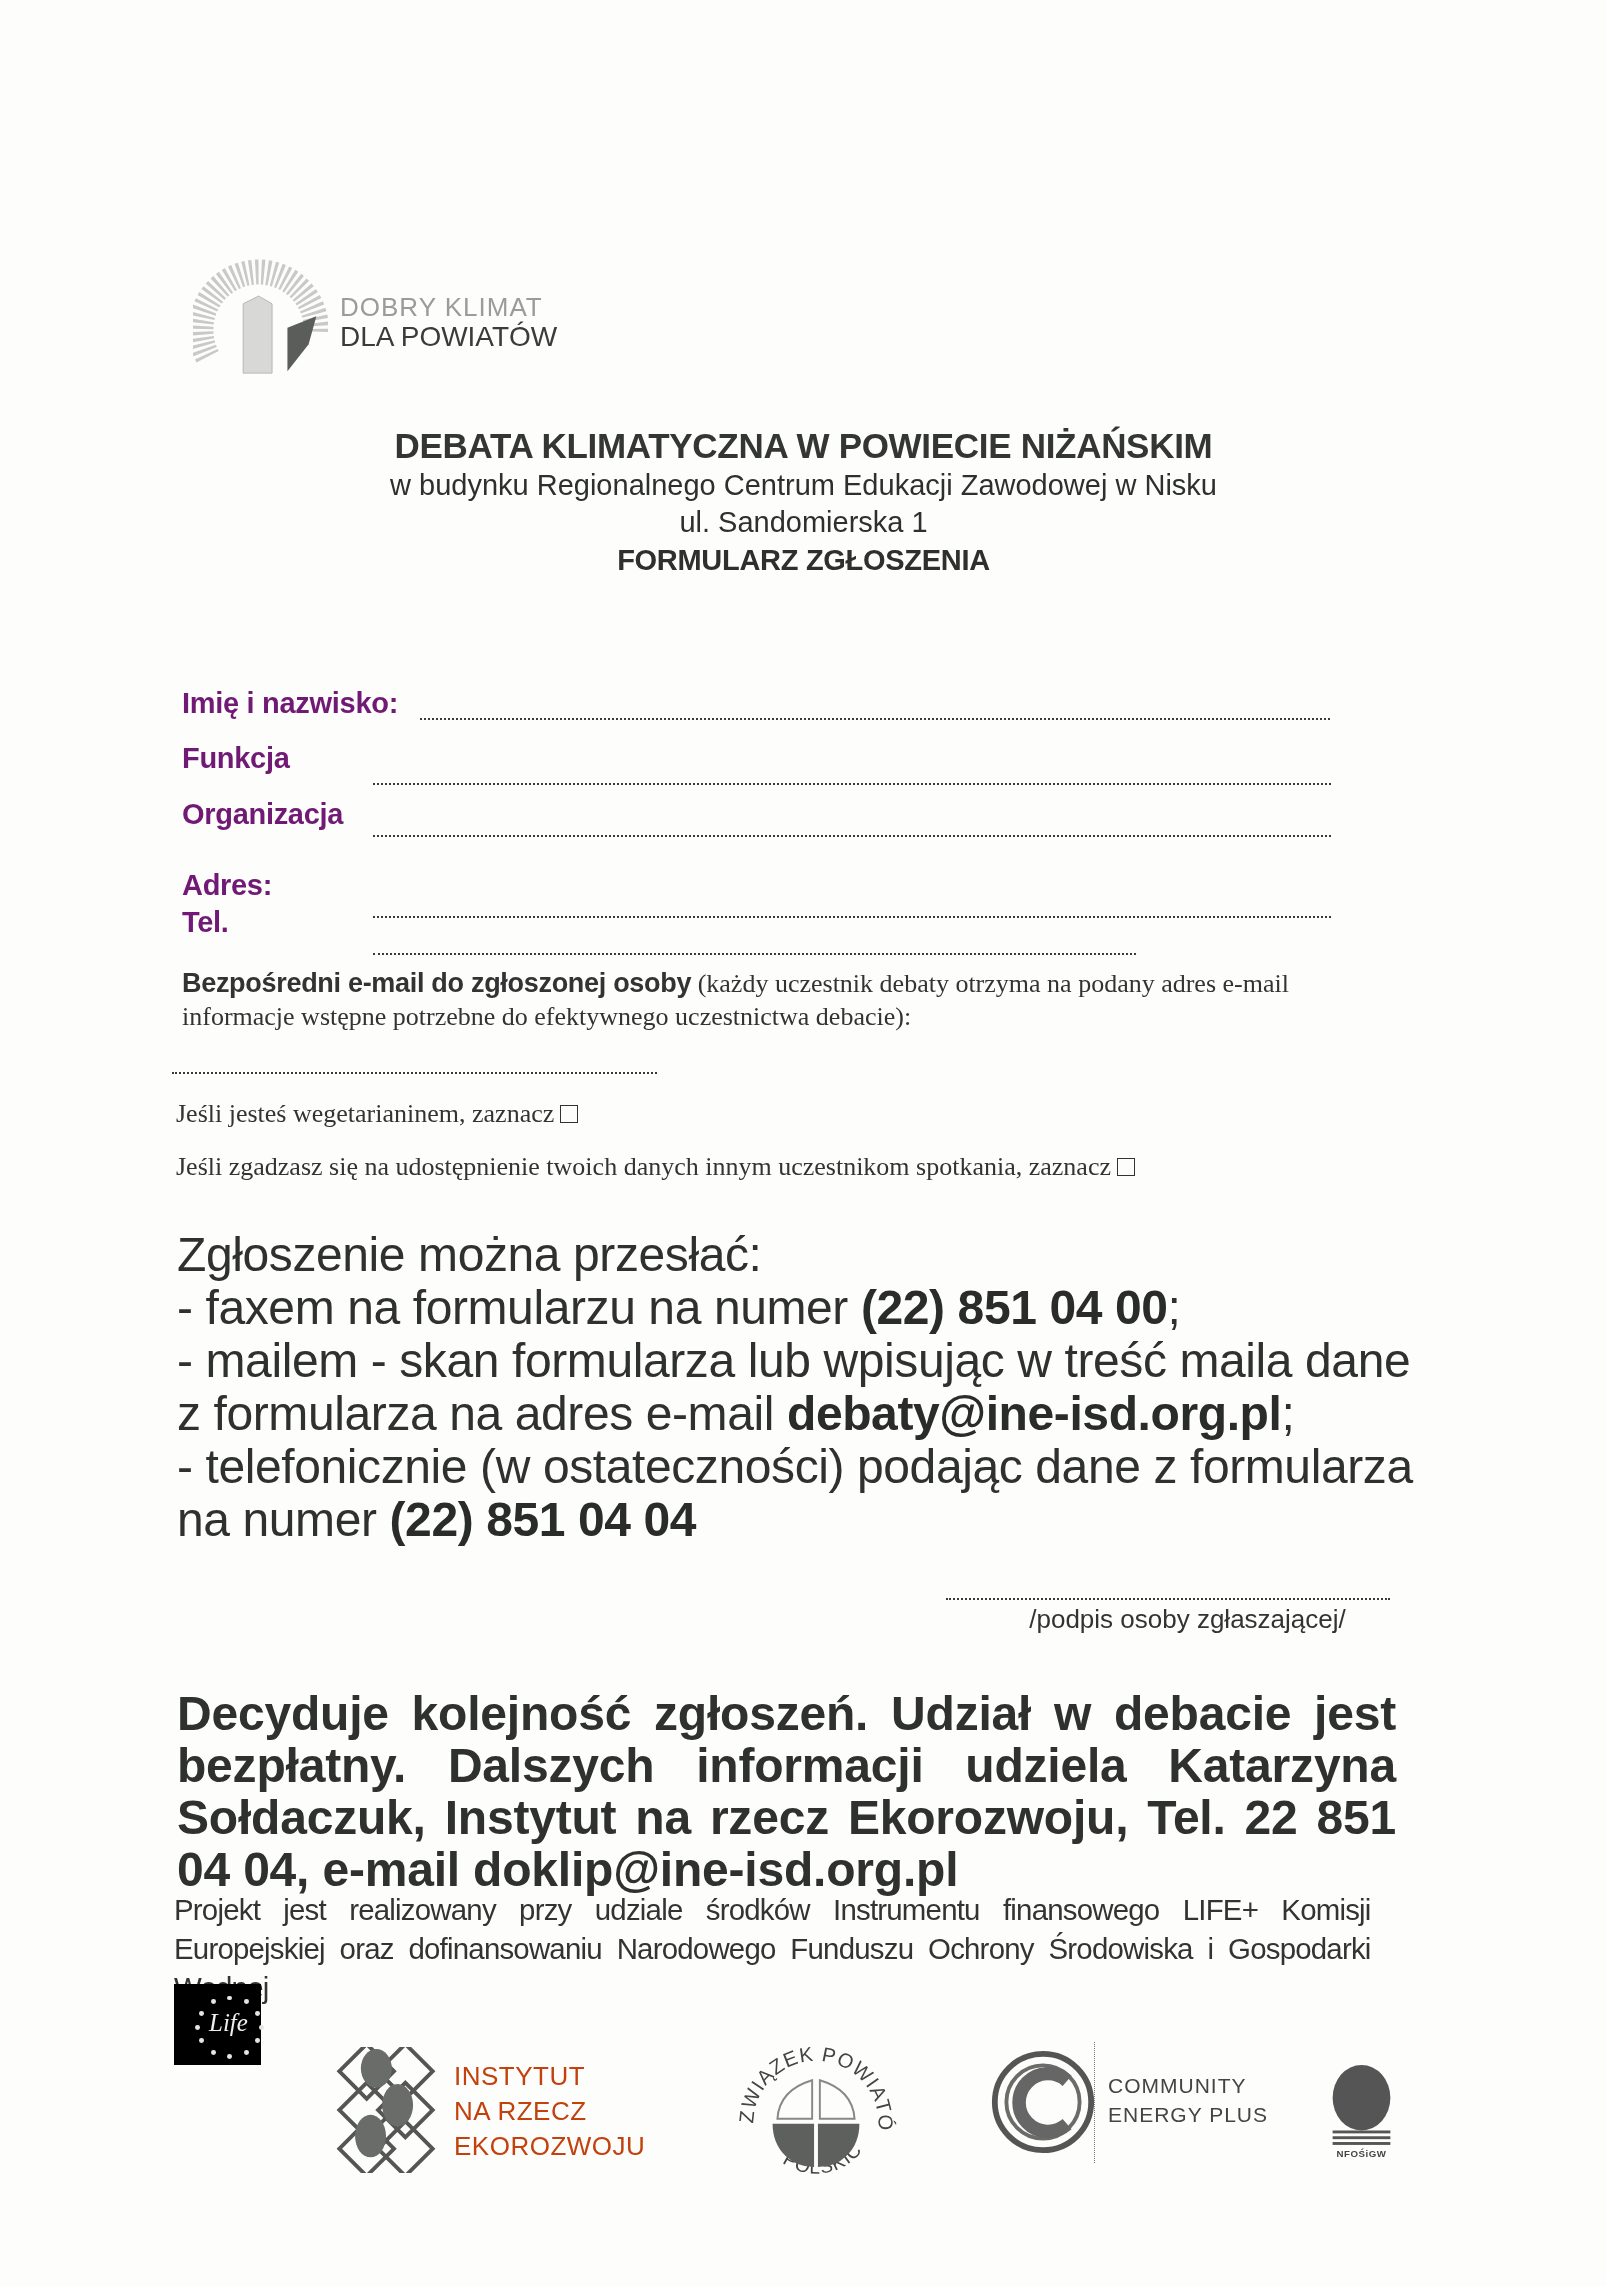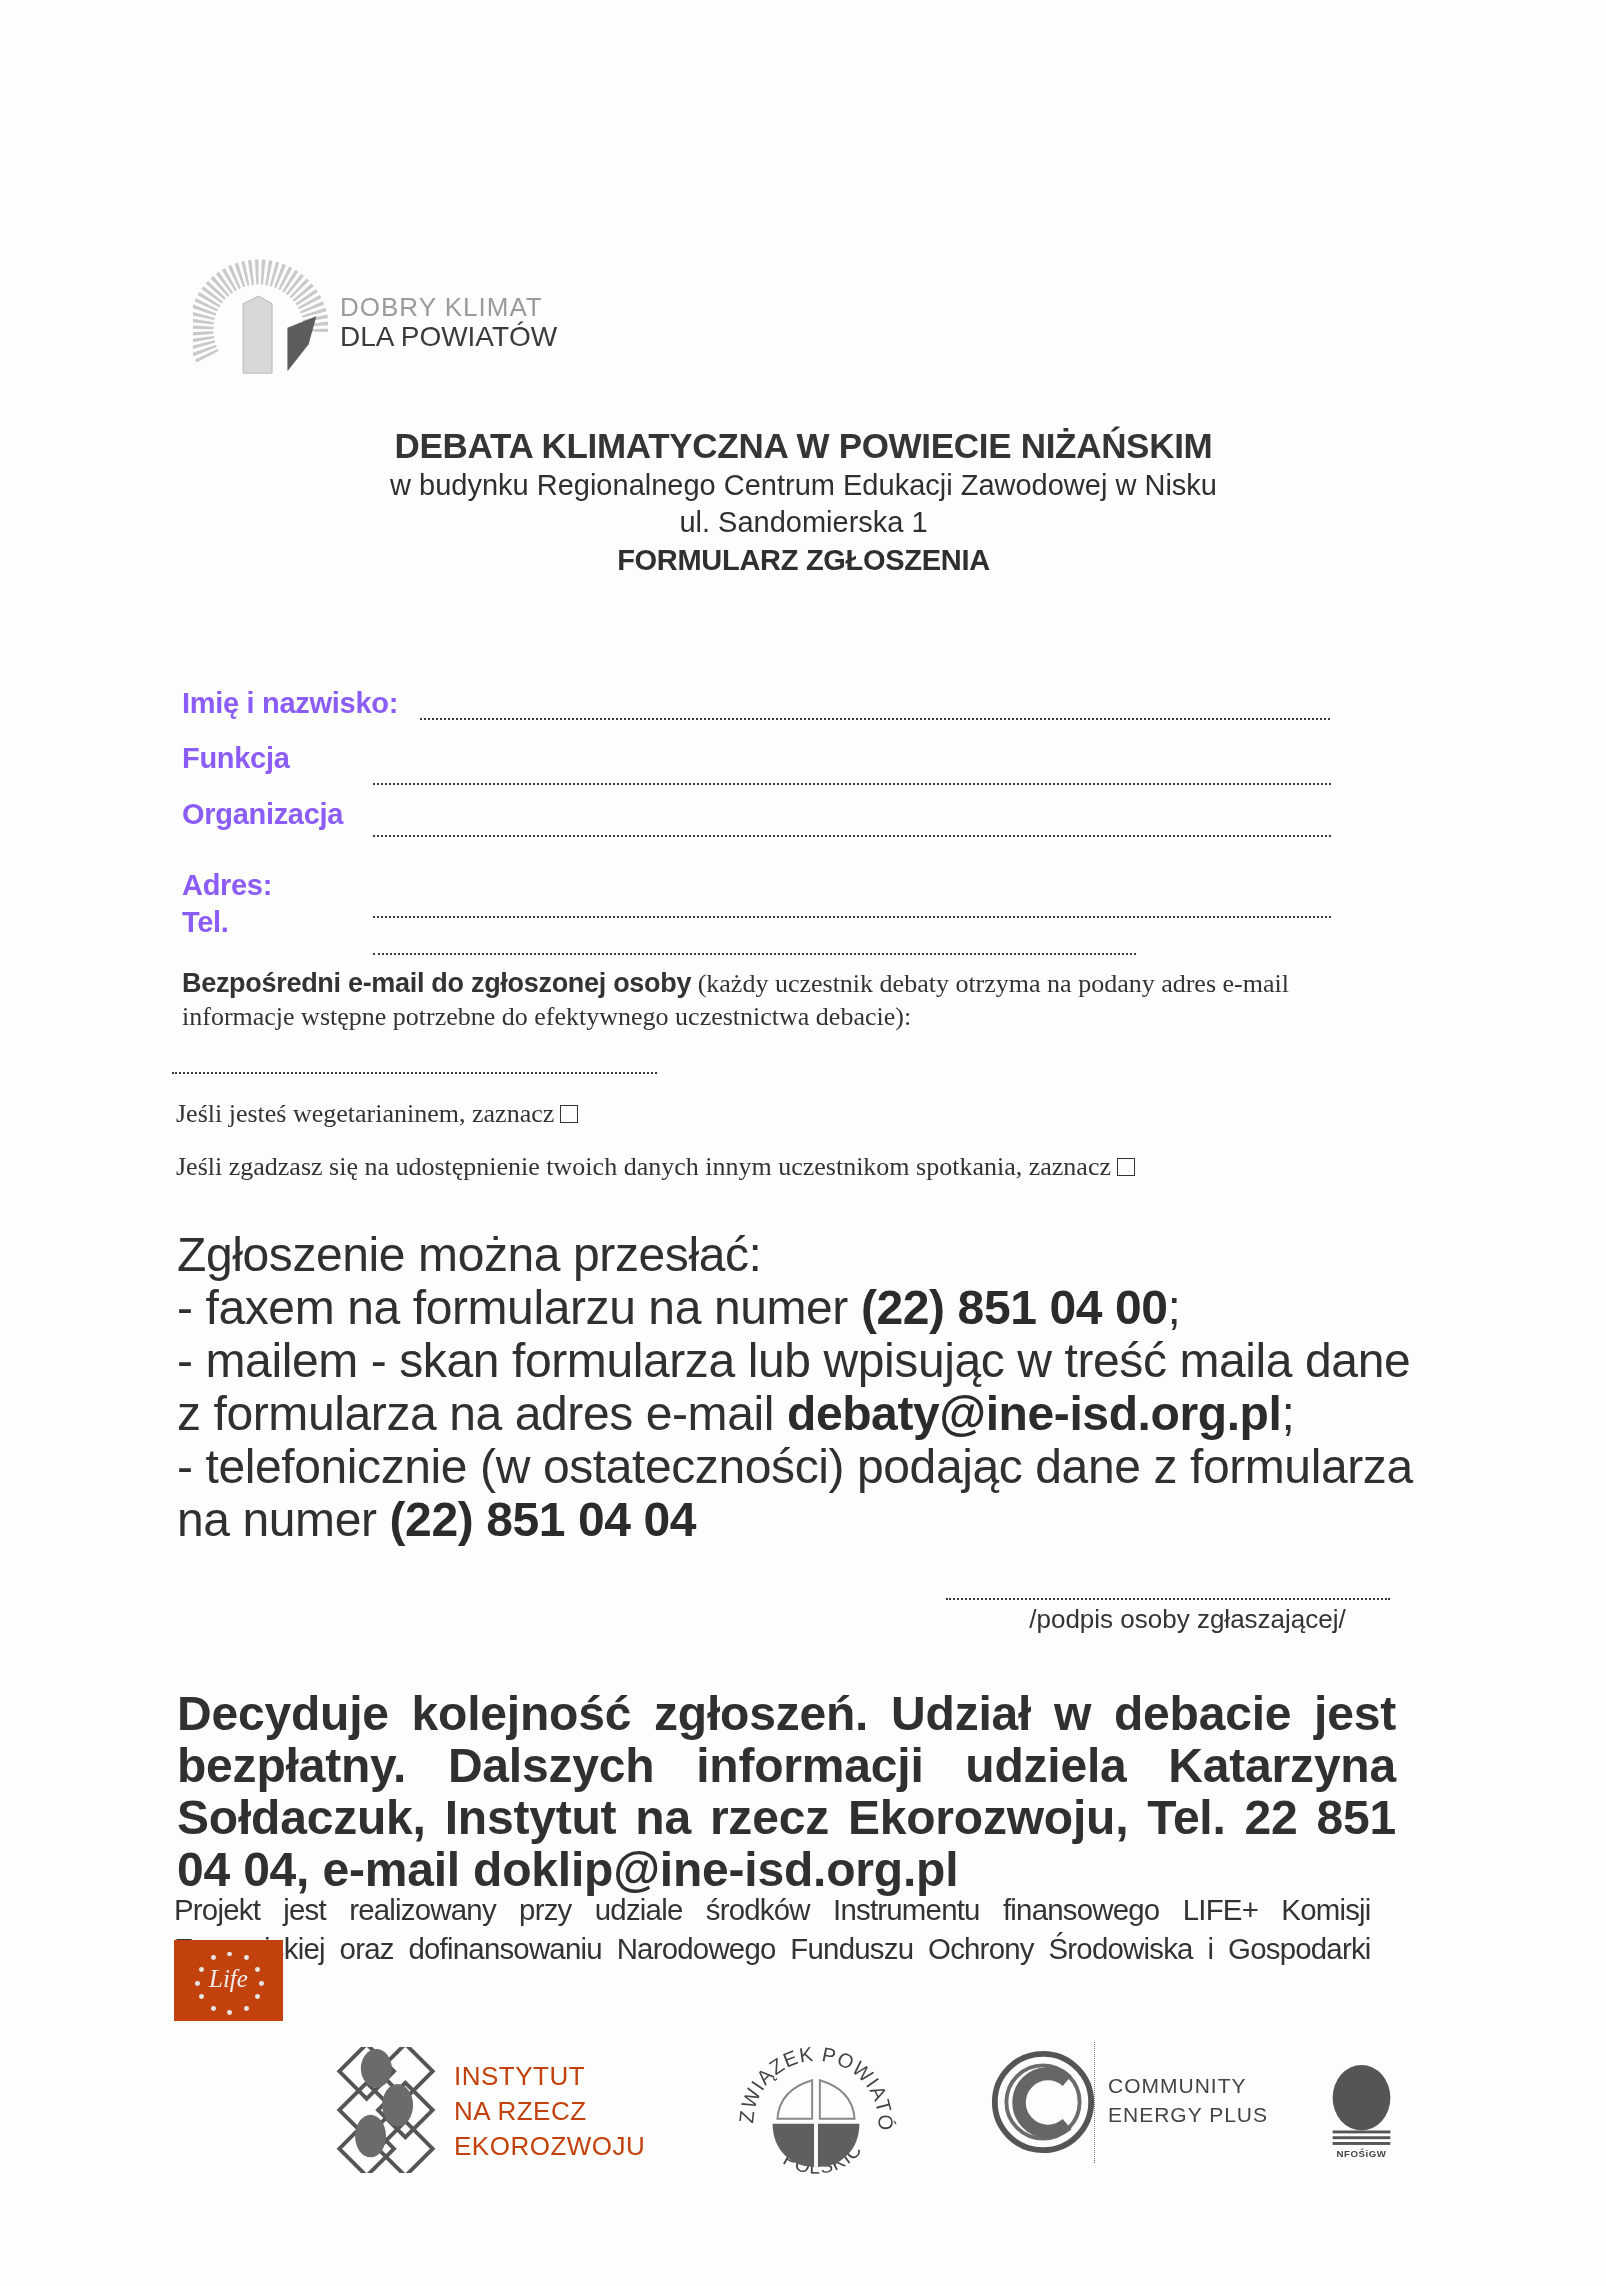--- a/index.html
+++ b/index.html
@@ -14,40 +14,40 @@
     .logo-mark { position: absolute; left: 0; top: 0; width: 135px; height: 130px; }
     .logo-l1 { position: absolute; left: 147px; top: 46px; font-size: 26px; letter-spacing: 1px; color: #9a9c98; font-weight: normal; }
     .logo-l2 { position: absolute; left: 147px; top: 75px; font-size: 28px; color: #3a3c39; font-weight: normal; }
 
     .header { left: 224px; width: 1159px; top: 425px; text-align: center; }
     .title { font-size: 35px; font-weight: bold; letter-spacing: -0.3px; line-height: 42px; color: #343633; }
     .sub { font-size: 29px; line-height: 37px; }
     .form-title { font-size: 29px; font-weight: bold; line-height: 39px; letter-spacing: -0.3px; }
 
     .field { left: 182px; height: 39px; width: 1149px; }
-    .field .label { position: absolute; left: 0; bottom: 5.8px; font-size: 29px; font-weight: bold; color: #8b5cf6; letter-spacing: -0.3px; }
+    .field .label { position: absolute; left: 0; bottom: 5.8px; font-size: 29px; font-weight: bold; color: #701a75; letter-spacing: -0.3px; }
     .dots { position: absolute; height: 0; border-bottom: 2.9px dotted #3a3a3a; }
 
     .email-block { left: 182px; top: 967px; width: 1202px; font-family: "Liberation Serif", serif; font-size: 26px; line-height: 33px; color: #333; }
     .email-block .b { font-family: "Liberation Sans", sans-serif; font-weight: bold; font-size: 27px; letter-spacing: -0.3px; }
     .check-line { left: 176px; font-family: "Liberation Serif", serif; font-size: 26px; color: #333; }
     .cb { display: inline-block; width: 16.4px; height: 16.4px; border: 1.9px solid #333; vertical-align: -1px; margin-left: 5.8px; }
 
     .send { left: 177px; top: 1228px; width: 1236px; font-size: 48px; line-height: 53px; color: #2f312e; letter-spacing: -0.4px; }
     .send b { font-weight: bold; color: #2a2c29; }
 
     .sig { left: 946px; top: 1598px; width: 444px; text-align: right; }
     .sig .dots { position: relative; display: block; border-bottom: 2.9px dotted #3a3a3a; width: 444px; margin-bottom: 3.9px; }
     .sig-label { font-size: 26px; color: #333; text-align: center; display: block; margin-left: 39px; }
 
     .info { left: 177px; top: 1688px; width: 1219px; font-size: 48px; line-height: 52px; text-align: justify; text-align-last: left; color: #2f312e; letter-spacing: -0.2px; font-weight: bold; }
     .proj { left: 174px; top: 1890px; width: 1221px; font-size: 30px; line-height: 39px; text-align: justify; color: #333; letter-spacing: -0.8px; transform: scaleX(0.98); transform-origin: left; }
 
     
-    .life { left: 174px; top: 1940px; width: 109px; height: 81px; background: #c2410c; }
+    .life { left: 174px; top: 1984px; width: 87px; height: 81px; background: #000000; }
     .life-star { position: absolute; width: 4.8px; height: 4.8px; background: #e5e5e5; border-radius: 50%; }
     .life-text { position: absolute; left: 35px; top: 25px; font-family: "Liberation Serif", serif; font-style: italic; color: #eee; font-size: 25px; }
     .ire { left: 328px; top: 2047px; width: 338px; height: 126px; }
     .ire-text { position: absolute; left: 126px; top: 11.6px; font-size: 26px; line-height: 35px; color: #c2410c; letter-spacing: 0.5px; }
     .zpp { left: 729px; top: 2032px; width: 174px; height: 164px; }
     .cep { left: 990px; top: 2042px; width: 290px; height: 126px; }
     .cep-text { position: absolute; left: 118px; top: 29px; font-size: 21px; line-height: 29px; color: #444; letter-spacing: 1px; }
     .nfos { left: 1323px; top: 2061px; width: 77px; height: 106px; }
     .nfos-text { position: absolute; left: 0; top: 87px; width: 77px; text-align: center; font-size: 9.7px; font-weight: bold; color: #444; letter-spacing: 0.5px; }
   </style>

